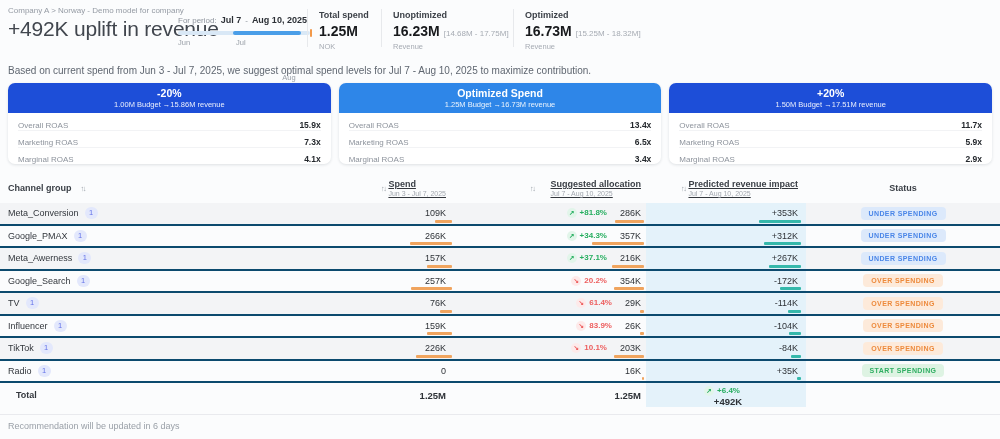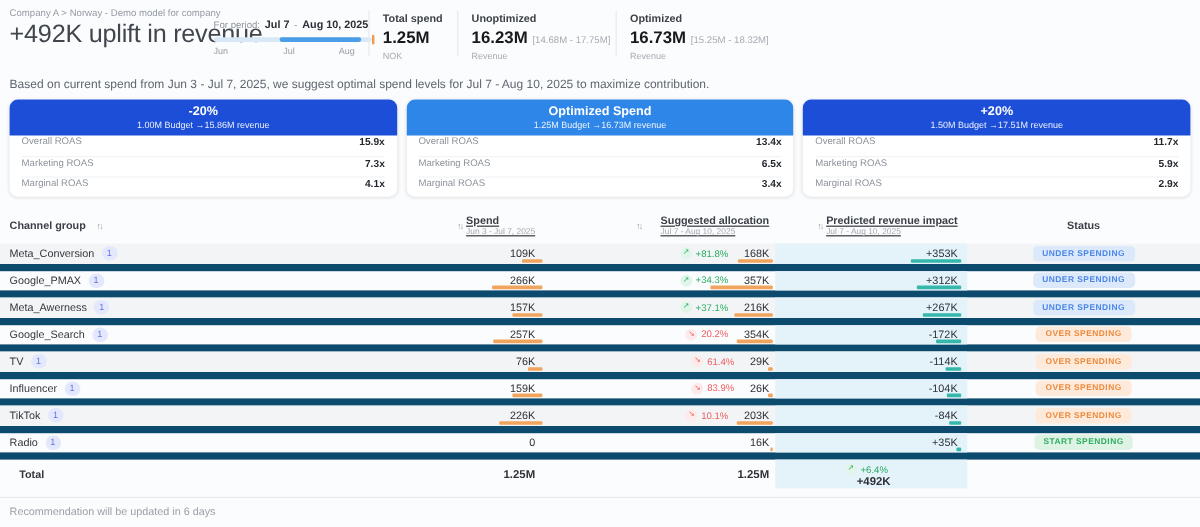--- a/index.html
+++ b/index.html
@@ -13,21 +13,21 @@
 
   .period { position:absolute; left:178px; top:15px; width:132px; }
   .period-text { display:flex; align-items:baseline; gap:4px; font-size:8px; color:#8d939c; }
   .p-date { font-size:9px; font-weight:700; color:#2c3036; }
   .p-track { position:relative; margin-top:6px; height:4px; border-radius:2px; background:#d9e8f6; }
   .p-fill { position:absolute; left:42%; width:51%; top:0; bottom:0; background:#4a9ee8; border-radius:2px; }
   .p-tick { position:absolute; right:-2px; top:-2px; width:2px; height:8px; background:#f2994a; border-radius:1px; }
   .p-months { position:relative; height:10px; margin-top:3px; font-size:7.5px; color:#9aa0a8; }
   .p-months span:nth-child(1){position:absolute; left:0;}
   .p-months span:nth-child(2){position:absolute; left:44%;}
-  .p-months span:nth-child(3){position:absolute; left:79%;}
+  .p-months span:nth-child(3){position:absolute; left:79%;margin-top:35px;}
 
   .vdiv { position:absolute; top:9px; width:1px; height:38px; background:#e7e9ec; }
   .stat { position:absolute; top:10px; }
   .stat-label { font-size:9px; font-weight:700; color:#3c4148; }
   .stat-line { display:flex; align-items:baseline; gap:4px; margin-top:3px; }
   .stat-value { font-size:14px; font-weight:700; color:#17191c; }
   .stat-range { font-size:8px; color:#a6abb3; }
   .stat-unit { font-size:7.5px; color:#a6abb3; margin-top:3px; }
 
   
@@ -35,21 +35,21 @@
 
   
   .cards { display:flex; gap:8px; margin:4px 8px 0; height:81px; }
   .card { flex:1; border-radius:7px; box-shadow:0 1px 3px rgba(20,30,50,0.12); background:#fff; }
   .card-head { height:30px; border-radius:7px 7px 0 0; text-align:center; color:#fff; padding-top:4px; }
   .card-head.gray { background:#1d4ed8; }
   .card-head.blue { background:#2e86e8; }
   .card-title { font-size:10.5px; font-weight:700; line-height:13px; }
   .card-sub { font-size:7.5px; opacity:.9; line-height:10px; }
   .card-body { padding:0 10px; }
-  .metric { display:flex; justify-content:space-between; align-items:flex-start; height:17px; }
+  .metric { display:flex; justify-content:space-between; align-items:flex-end; height:17px; }
   .metric + .metric { border-top:1px solid #f2f3f5; }
   .m-label { font-size:8px; color:#8d939c; }
   .m-value { font-size:8.5px; font-weight:700; color:#24282d; }
 
   
   .table { margin-top:9px; }
   .trow, .thead { display:flex; align-items:stretch; }
   .cell { display:flex; align-items:center; position:relative; }
   .c-channel { width:300px; padding-left:8px; gap:6px; }
   .c-spend   { width:156px; justify-content:flex-end; padding-right:10px; }
@@ -57,38 +57,38 @@
   .c-impact  { width:160px; justify-content:flex-end; padding-right:8px; }
   .c-status  { flex:1; justify-content:center; }
 
   .thead { height:30px; }
   .thead .c-impact { background:transparent; }
   .th-label { font-size:9px; font-weight:700; color:#3a3f46; }
   .th-sub { font-size:7px; color:#a3a8b0; margin-top:1px; }
   .th-sort { font-size:7.5px; color:#9aa0a8; letter-spacing:-1.5px; margin:0 3px; flex:none; }
   .th-block { display:flex; flex-direction:column; align-items:flex-start;text-decoration:underline; }
 
-  .trow { height:22.5px; border-bottom:6px solid #0c4a6e; }
+  .trow { height:22.5px; border-bottom:2px solid #0c4a6e; }
   .trow.stripe { background:#f3f4f6; }
   .trow .c-impact { background:#e4f2fa; }
 
   .ch-name { font-size:9px; color:#33373d; }
   .ch-badge { min-width:13px; height:12px; padding:0 3px; border-radius:7px; background:#e3e8fc;
     color:#6372e8; font-size:7.5px; line-height:12px; text-align:center; }
   .num { font-size:9px; color:#2e3237; }
 
   .bar { position:absolute; bottom:1px; height:3px; display:flex; }
   .bar i { display:block; height:3px; margin-left:auto; border-radius:1px; }
   .c-spend .bar { right:4px; width:42px; }
   .c-sugg .bar { right:2px; width:52px; }
   .c-impact .bar { right:5px; width:42px; }
   .bar.orange i { background:#f0a45e; }
   .bar.teal i { background:#35b8ab; }
 
-  .change { display:flex; align-items:center; gap:3px; font-size:8px; font-weight:400; }
+  .change { display:flex; align-items:flex-start; gap:3px; font-size:8px; font-weight:700; }
   .change em { font-style:normal; }
   .trend { font-style:normal; width:10px; height:10px; border-radius:50%; font-size:6.5px;
     line-height:10px; text-align:center; }
   .change[data-dir="up"] em { color:#27ae60; }
   .change[data-dir="up"] .trend { color:#27ae60; background:#e2f5ea; }
   .change[data-dir="down"] em { color:#ed5e5e; }
   .change[data-dir="down"] .trend { color:#ed5e5e; background:#fdeaea; }
   .change[data-dir="none"] { visibility:hidden; }
 
   .badge { font-size:7px; font-weight:700; letter-spacing:.4px; padding:3px 8px; border-radius:4px; }
@@ -268,21 +268,21 @@
       <span class="num">109K</span>
       <span class="bar orange">
           <i style="width: 41%;"></i>
         </span>
     </div>
     <div class="cell c-sugg">
       <span class="change" data-dir="up">
           <i class="trend">↗</i>
           <em>+81.8%</em>
         </span>
-      <span class="num">168K</span>
+      <span class="num">286K</span>
       <span class="bar orange">
           <i style="width: 55%;"></i>
         </span>
     </div>
     <div class="cell c-impact">
       <span class="num">+353K</span>
       <span class="bar teal">
           <i style="width: 100%;"></i>
         </span>
     </div>

